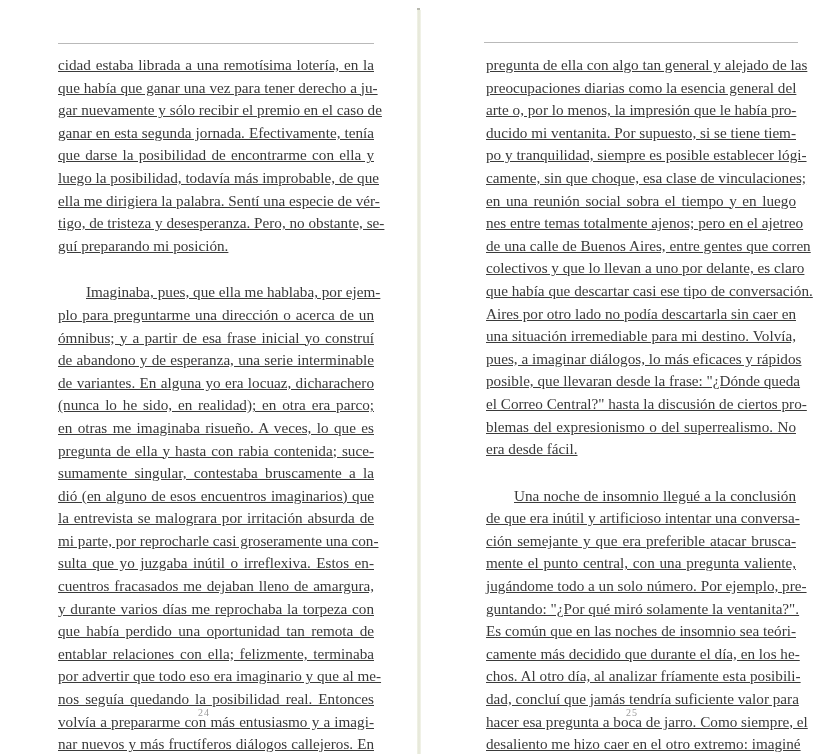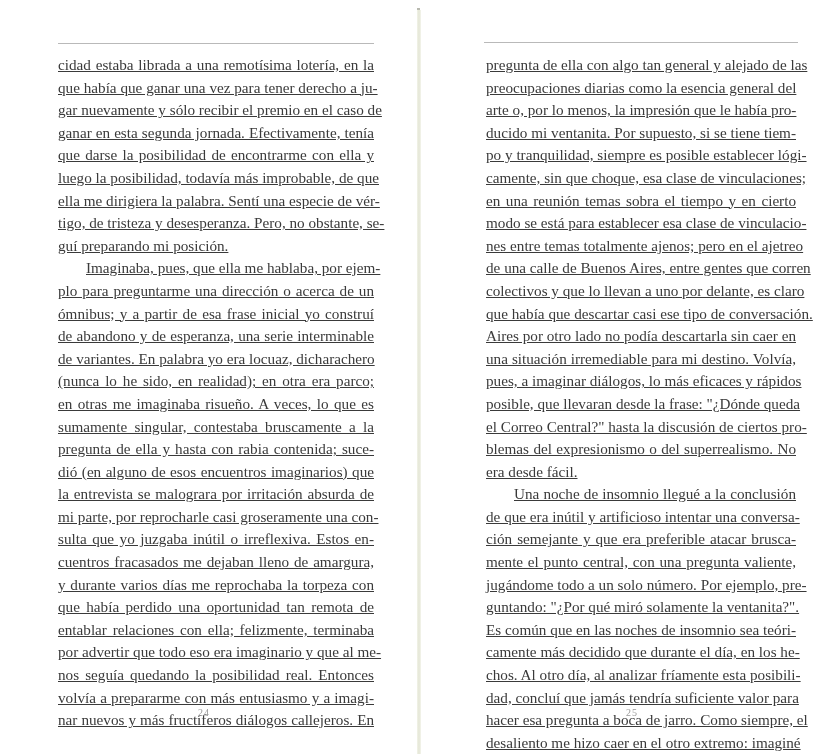--- a/index.html
+++ b/index.html
@@ -66,21 +66,21 @@
   .page.right .text { left: 72px; top: 54px; width: 310px; }
 
   .line {
     display: block;
     white-space: nowrap;
     height: 22.6px;
     text-align-last: justify;
     text-align: justify;
   }
   .line.last { text-align-last: left; }
-  .line.indent { padding-left: 28px; }
+  .line.indent { padding-left: 28px; margin-top: 24px; }
 
   .folio {
     position: absolute;
     top: 707px;
     font-size: 10px;
     color: #9a9a9a;
     letter-spacing: 1px;
   }
   .page.left .folio { left: 198px; }
   .page.right .folio { left: 212px; text-align: right; }
@@ -99,25 +99,25 @@
       <span class="line">ganar en esta segunda jornada. Efectivamente, tenía</span>
       <span class="line">que darse la posibilidad de encontrarme con ella y</span>
       <span class="line">luego la posibilidad, todavía más improbable, de que</span>
       <span class="line">ella me dirigiera la palabra. Sentí una especie de vér-</span>
       <span class="line">tigo, de tristeza y desesperanza. Pero, no obstante, se-</span>
       <span class="line last">guí preparando mi posición.</span>
       <span class="line indent">Imaginaba, pues, que ella me hablaba, por ejem-</span>
       <span class="line">plo para preguntarme una dirección o acerca de un</span>
       <span class="line">ómnibus; y a partir de esa frase inicial yo construí</span>
       <span class="line">de abandono y de esperanza, una serie interminable</span>
-      <span class="line">de variantes. En palabra yo era locuaz, dicharachero</span>
+      <span class="line">de variantes. En alguna yo era locuaz, dicharachero</span>
       <span class="line">(nunca lo he sido, en realidad); en otra era parco;</span>
       <span class="line">en otras me imaginaba risueño. A veces, lo que es</span>
+      <span class="line">pregunta de ella y hasta con rabia contenida; suce-</span>
       <span class="line">sumamente singular, contestaba bruscamente a la</span>
-      <span class="line">pregunta de ella y hasta con rabia contenida; suce-</span>
       <span class="line">dió (en alguno de esos encuentros imaginarios) que</span>
       <span class="line">la entrevista se malograra por irritación absurda de</span>
       <span class="line">mi parte, por reprocharle casi groseramente una con-</span>
       <span class="line">sulta que yo juzgaba inútil o irreflexiva. Estos en-</span>
       <span class="line">cuentros fracasados me dejaban lleno de amargura,</span>
       <span class="line">y durante varios días me reprochaba la torpeza con</span>
       <span class="line">que había perdido una oportunidad tan remota de</span>
       <span class="line">entablar relaciones con ella; felizmente, terminaba</span>
       <span class="line">por advertir que todo eso era imaginario y que al me-</span>
       <span class="line">nos seguía quedando la posibilidad real. Entonces</span>
@@ -133,22 +133,21 @@
 
   <div class="page right">
     <div class="rule"></div>
     <div class="text">
       <span class="line">pregunta de ella con algo tan general y alejado de las</span>
       <span class="line">preocupaciones diarias como la esencia general del</span>
       <span class="line">arte o, por lo menos, la impresión que le había pro-</span>
       <span class="line">ducido mi ventanita. Por supuesto, si se tiene tiem-</span>
       <span class="line">po y tranquilidad, siempre es posible establecer lógi-</span>
       <span class="line">camente, sin que choque, esa clase de vinculaciones;</span>
-      <span class="line">en una reunión temas sobra el tiempo y en cierto</span>
-      <span class="line">modo se está para establecer esa clase de vinculacio-</span>
+      <span class="line">en una reunión social sobra el tiempo y en luego</span>
       <span class="line">nes entre temas totalmente ajenos; pero en el ajetreo</span>
       <span class="line">de una calle de Buenos Aires, entre gentes que corren</span>
       <span class="line">colectivos y que lo llevan a uno por delante, es claro</span>
       <span class="line">que había que descartar casi ese tipo de conversación.</span>
       <span class="line">Aires por otro lado no podía descartarla sin caer en</span>
       <span class="line">una situación irremediable para mi destino. Volvía,</span>
       <span class="line">pues, a imaginar diálogos, lo más eficaces y rápidos</span>
       <span class="line">posible, que llevaran desde la frase: "¿Dónde queda</span>
       <span class="line">el Correo Central?" hasta la discusión de ciertos pro-</span>
       <span class="line">blemas del expresionismo o del superrealismo. No</span>

